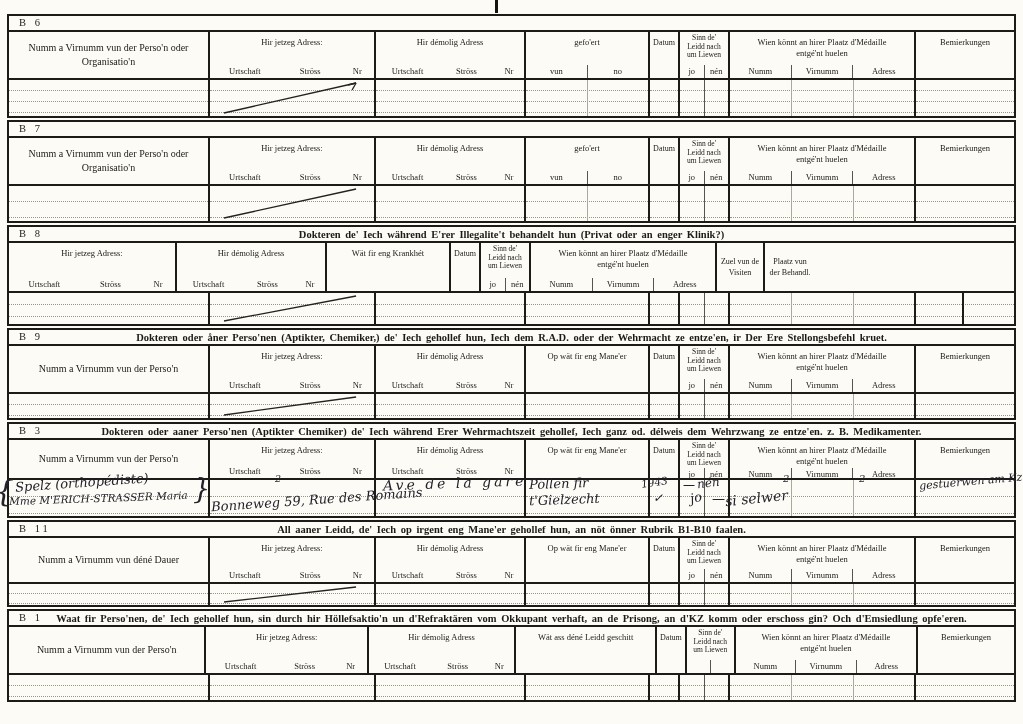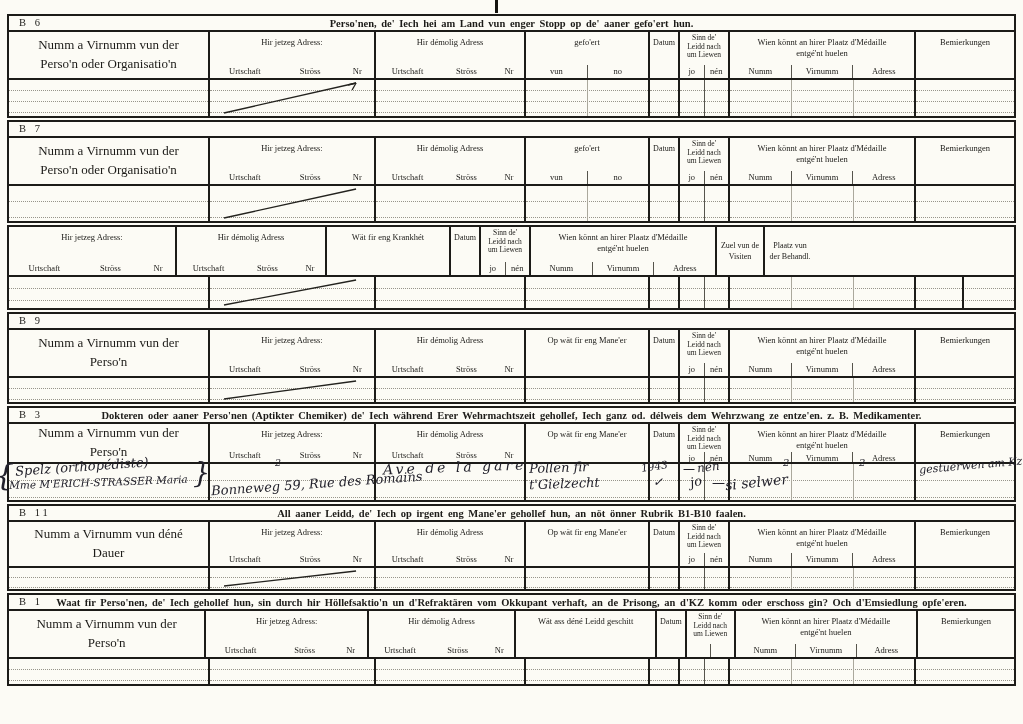--- a/index.html
+++ b/index.html
@@ -12,21 +12,21 @@
   .title-row{position:relative;display:flex;align-items:center;height:16px;
     border-bottom:2px solid #1c1b18;overflow:hidden}
   .sec-id{position:absolute;left:10px;top:0;height:14px;line-height:14px;
     font-size:10.5px;letter-spacing:3px;white-space:nowrap}
   .sec-title{flex:1;text-align:center;font-weight:bold;font-size:10.5px;
     word-spacing:2px;white-space:nowrap}
   .header-row{display:flex;border-bottom:2px solid #1c1b18}
   .hcol{position:relative;display:flex;flex-direction:column;border-left:2px solid #1c1b18;overflow:hidden}
   .hcol:first-child{border-left:none}
   .name-head{align-items:center;justify-content:center;text-align:center;
-    font-size:13px;padding:0 10px;line-height:1.45}
+    font-size:10px;padding:0 10px;line-height:1.45}
   .group-label{display:block;font-size:8.5px;text-align:center;padding-top:5px;line-height:1.35}
   .pad-side{padding-left:8px;padding-right:8px}
   .sub-row{margin-top:auto;display:flex;font-size:8.5px;height:13px;line-height:12px;align-items:stretch}
   .half{flex:1;text-align:center}
   .third{flex:1;text-align:center}
   .divL{border-left:1px solid #56544c}
   .addr .a1{flex:1.15;text-align:center}
   .addr .a2{flex:1;text-align:center}
   .addr .a3{flex:.55;text-align:center}
   .datum-label{display:block;font-size:8px;text-align:center;padding-top:6px}
@@ -55,21 +55,20 @@
 </style>
 </head>
 <body>
 
 <div id="sheet">
   <div id="fold-mark"></div>
   <div id="form">
       <div class="section">
         <div class="title-row">
           <span class="sec-id">B 6</span>
-          <span class="sec-title">Perso'nen, de' Iech hei am Land vun enger Stopp op de' aaner gefo'ert hun.</span>
         </div>
         <div class="header-row" style="height: 48px;">
           <div class="hcol name-head" style="width: 199px;">
             <span class="name-label">Numm a Virnumm vun der Perso'n oder Organisatio'n</span>
           </div>
           <div class="hcol" style="width: 166px;">
             <span class="group-label">Hir jetzeg Adress:</span>
             <div class="sub-row addr">
               <span class="a1">Urtschaft</span>
               <span class="a2">Ströss</span>
@@ -268,20 +267,24 @@
             <div class="vdiv light" style="left: 33.4%;"></div>
             <div class="vdiv light" style="left: 66.7%;"></div>
           </div>
           <div class="dcol" style="width: 100px;">
             <div class="drow" style="height: 16px;"></div>
             <div class="drow" style="height: 16px;"></div>
           </div>
         </div>
       </div>
       <div class="section">
+        <div class="title-row">
+          <span class="sec-id">B 8</span>
+          <span class="sec-title">Dokteren de' Iech während E'rer Illegalite't behandelt hun (Privat oder an enger Klinik?)</span>
+        </div>
         <div class="header-row" style="height: 50px;">
           <div class="hcol" style="width: 166px;">
             <span class="group-label">Hir jetzeg Adress:</span>
             <div class="sub-row addr">
               <span class="a1">Urtschaft</span>
               <span class="a2">Ströss</span>
               <span class="a3">Nr</span>
             </div>
           </div>
           <div class="hcol" style="width: 150px;">
@@ -367,20 +370,21 @@
           <div class="dcol" style="width: 100px;">
             <div class="drow" style="height: 12px;"></div>
             <div class="drow" style="height: 12px;"></div>
             <div class="vdiv dark" style="left: 47%;"></div>
           </div>
         </div>
       </div>
       <div class="section">
         <div class="title-row">
           <span class="sec-id">B 9</span>
+          <span class="sec-title">Dokteren oder åner Perso'nen (Aptikter, Chemiker,) de' Iech gehollef hun, Iech dem R.A.D. oder der Wehrmacht ze entze'en, ir Der Ere Stellongsbefehl kruet.</span>
         </div>
         <div class="header-row" style="height: 48px;">
           <div class="hcol name-head" style="width: 199px;">
             <span class="name-label">Numm a Virnumm vun der Perso'n</span>
           </div>
           <div class="hcol" style="width: 166px;">
             <span class="group-label">Hir jetzeg Adress:</span>
             <div class="sub-row addr">
               <span class="a1">Urtschaft</span>
               <span class="a2">Ströss</span>

